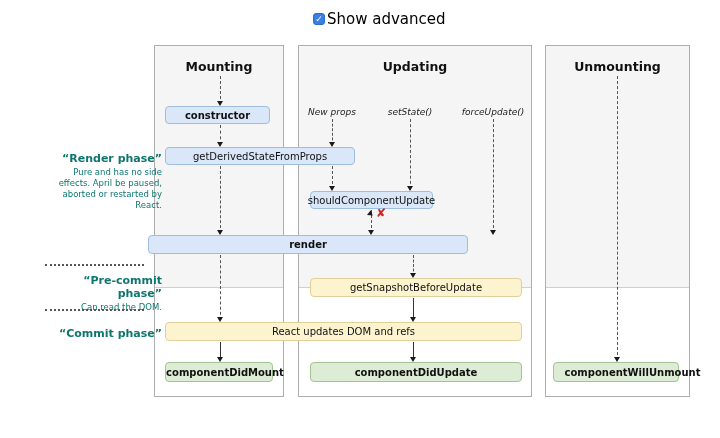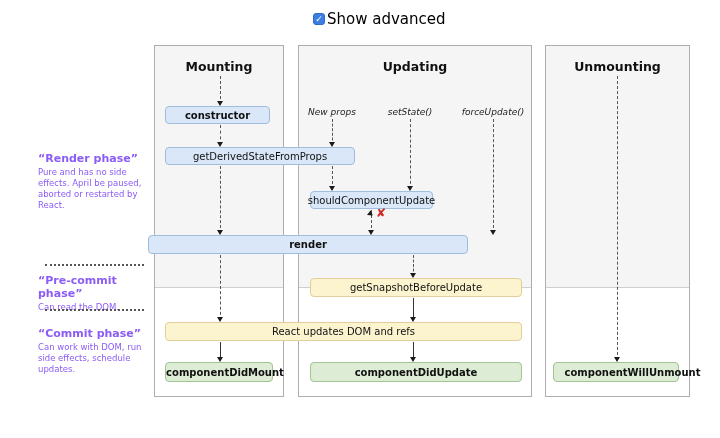--- a/index.html
+++ b/index.html
@@ -15,21 +15,21 @@
 
   
   .panel { position:absolute; top:45px; height:352px; border:1.5px solid #aeaeae; background:#ffffff; }
   .panel-top { position:absolute; left:0; top:0; right:0; height:242px; background:#f5f5f5; border-bottom:1px solid #cfcfcf; }
   .panel-title { position:absolute; top:13px; left:0; right:0; text-align:center; font-size:12.5px; font-weight:bold; color:#111; }
   .p-mounting  { left:154px; width:130px; }
   .p-updating  { left:298px; width:234px; }
   .p-unmounting{ left:545px; width:145px; }
 
   
-  .phase { position:absolute; left:38px; width:114px; text-align:left; color:#8b5cf6; }
+  .phase { position:absolute; left:48px; width:114px; text-align:right; color:#0f766e; }
   .phase-title { font-size:11px; font-weight:bold; margin-bottom:2px; }
   .phase-desc { font-size:8.5px; line-height:1.3; }
   .divider { position:absolute; left:45px; width:99px; border-top:2px dotted #555; height:0; }
 
   
   .trigger { position:absolute; width:90px; text-align:center; font-size:9px; font-style:italic; color:#222; top:107px; }
 
   
   .arrow { position:absolute; width:0; }
   .arrow.dashed { border-left:1px dashed #555; }
@@ -78,21 +78,20 @@
     <div class="phase-desc">Pure and has no side effects. April be paused, aborted or restarted by React.</div>
   </div>
   <div class="divider" style="top:264px;"></div>
   <div class="phase" style="top:274px;">
     <div class="phase-title">“Pre-commit phase”</div>
     <div class="phase-desc">Can read the DOM.</div>
   </div>
   <div class="divider" style="top:309px;"></div>
   <div class="phase" style="top:327px;">
     <div class="phase-title">“Commit phase”</div>
-    <div class="phase-desc">Can work with DOM, run side effects, schedule updates.</div>
   </div>
 
   <div class="trigger" style="left:287px;">New props</div>
   <div class="trigger" style="left:365px;">setState()</div>
   <div class="trigger" style="left:448px;">forceUpdate()</div>
 
   <div class="arrow dashed" style="left:219.5px; top:76px;  height:28px;"></div>
   <div class="arrow dashed" style="left:219.5px; top:125px; height:20px;"></div>
   <div class="arrow dashed" style="left:219.5px; top:166px; height:67px;"></div>
   <div class="arrow dashed" style="left:219.5px; top:255px; height:65px;"></div>

